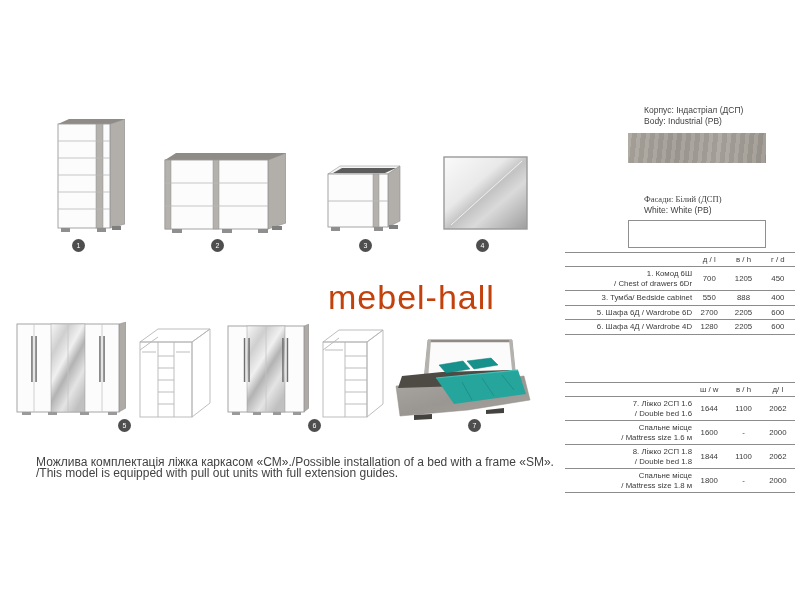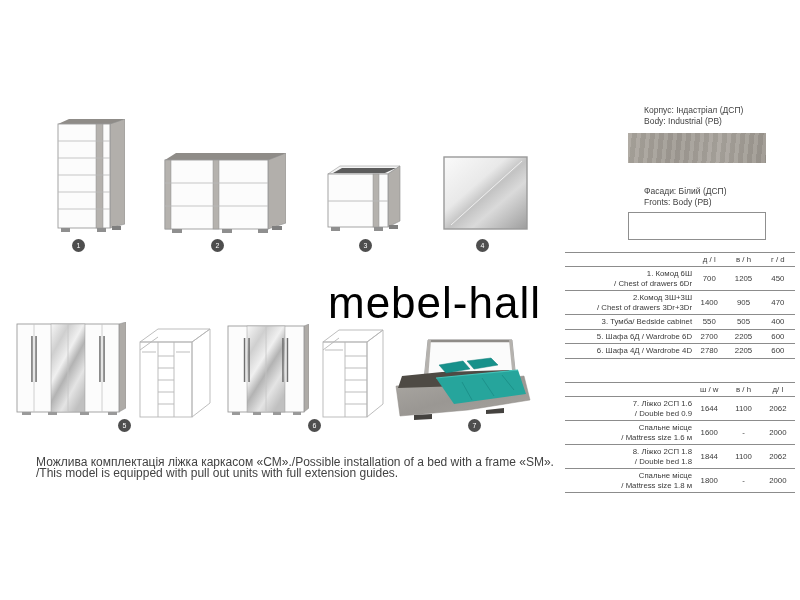--- a/index.html
+++ b/index.html
@@ -4,21 +4,21 @@
 <style>
   html,body{margin:0;padding:0;}
   body{
     width:800px;height:600px;position:relative;background:#ffffff;overflow:hidden;
     font-family:"Liberation Sans",sans-serif;color:#3c3c3c;
   }
   .abs{position:absolute;}
 
   
   .watermark{
-    font-size:44px;color:#000000;letter-spacing:1px;font-weight:400;white-space:nowrap;
+    font-size:34px;color:#c2410c;letter-spacing:1px;font-weight:400;white-space:nowrap;
   }
 
   
   .mat-line{font-size:8.5px;line-height:11px;color:#3f3f3f;white-space:nowrap;padding-left:16px;}
   .swatch-body{
     width:138px;height:30px;
     background:
       repeating-linear-gradient(96deg, rgba(255,255,255,0.07) 0 4px, rgba(0,0,0,0.05) 4px 9px),
       linear-gradient(100deg,#aca79f 0%,#a09b94 35%,#aba69f 65%,#9c978f 100%);
   }
@@ -117,22 +117,22 @@
     <rect x="1" y="1" width="83" height="72" fill="url(#g4)" stroke="#9a9a9a" stroke-width="1.4"></rect>
     <line x1="8" y1="69" x2="79" y2="5" stroke="#ffffff" stroke-width="1" opacity="0.7"></line>
   </svg>
 </div>
 <div class="abs badge" style="left:476px;top:239px;">4</div>
 
 <div class="abs" style="left:628px;top:105px;">
   <div class="mat-line">Корпус: Індастріал  (ДСП)</div>
   <div class="mat-line">Body: Industrial (PB)</div>
   <div class="swatch-body" style="margin-top:6px;"></div>
-  <div class="mat-line" style="margin-top:23px;">Фасади: Білий (ДСП)</div>
-  <div class="mat-line">Fronts: Body (PB)</div>
+  <div class="mat-line" style="margin-top:31px;font-family:Liberation Serif, serif;">Фасади: Білий (ДСП)</div>
+  <div class="mat-line">White: White (PB)</div>
   <div class="swatch-front" style="margin-top:4px;"></div>
 </div>
 
 <table class="spec-table abs" style="left:565px;top:252px;">
   <thead>
     <tr>
       <th class="name-col"></th>
       <th class="num-col">д / l</th>
       <th class="num-col">в / h</th>
       <th class="num-col">г / d</th>
@@ -143,68 +143,59 @@
       <td class="name-col">
           <div>1. Комод 6Ш</div>
           <div class="l2">/ Chest of drawers 6Dr</div>
         </td>
       <td class="num-col">700</td>
       <td class="num-col">1205</td>
       <td class="num-col">450</td>
     </tr>
     <tr>
       <td class="name-col">
-          <div>2.Комод 3Ш+3Ш</div>
-          <div class="l2">/ Chest of drawers 3Dr+3Dr</div>
-        </td>
-      <td class="num-col">1400</td>
-      <td class="num-col">905</td>
-      <td class="num-col">470</td>
-    </tr>
-    <tr>
-      <td class="name-col">
           <div>3. Тумба/ Bedside cabinet</div>
         </td>
       <td class="num-col">550</td>
-      <td class="num-col">505</td>
+      <td class="num-col">888</td>
       <td class="num-col">400</td>
     </tr>
     <tr>
       <td class="name-col">
           <div>5. Шафа 6Д / Wardrobe 6D</div>
         </td>
       <td class="num-col">2700</td>
       <td class="num-col">2205</td>
       <td class="num-col">600</td>
     </tr>
     <tr>
       <td class="name-col">
           <div>6. Шафа 4Д / Wardrobe 4D</div>
         </td>
-      <td class="num-col">2780</td>
+      <td class="num-col">1280</td>
       <td class="num-col">2205</td>
       <td class="num-col">600</td>
     </tr>
   </tbody>
 </table>
 
 <table class="spec-table abs" style="left:565px;top:382px;">
   <thead>
     <tr>
       <th class="name-col"></th>
       <th class="num-col">ш / w</th>
       <th class="num-col">в / h</th>
       <th class="num-col">д/ l</th>
     </tr>
   </thead>
   <tbody>
     <tr>
       <td class="name-col">
           <div>7. Ліжко 2СП 1.6</div>
-          <div class="l2">/ Double bed 0.9</div>
+          <div class="l2">/ Double bed 1.6</div>
         </td>
       <td class="num-col">1644</td>
       <td class="num-col">1100</td>
       <td class="num-col">2062</td>
     </tr>
     <tr>
       <td class="name-col">
           <div>Спальне місце</div>
           <div class="l2">/ Mattress size 1.6 м</div>
         </td>

